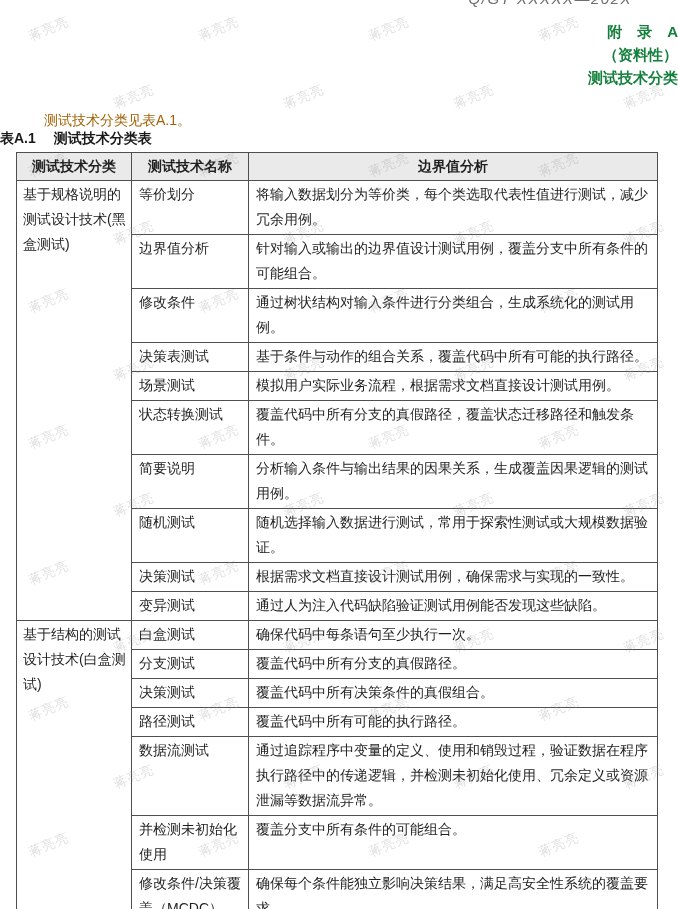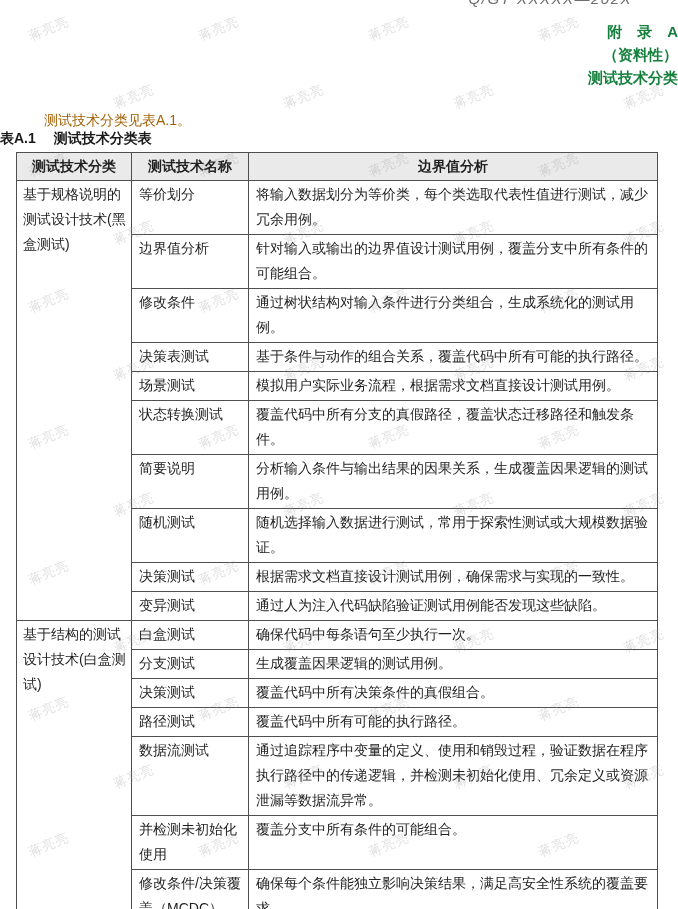--- a/index.html
+++ b/index.html
@@ -119,21 +119,21 @@
           <td>变异测试</td>
           <td>通过人为注入代码缺陷验证测试用例能否发现这些缺陷。</td>
         </tr>
         <tr>
           <td class="cat" rowspan="7">基于结构的测试设计技术(白盒测试)</td>
           <td>白盒测试</td>
           <td>确保代码中每条语句至少执行一次。</td>
         </tr>
         <tr>
           <td>分支测试</td>
-          <td>生成覆盖因果逻辑的测试用例。</td>
+          <td>覆盖代码中所有分支的真假路径。</td>
         </tr>
         <tr>
           <td>决策测试</td>
           <td>覆盖代码中所有决策条件的真假组合。</td>
         </tr>
         <tr>
           <td>路径测试</td>
           <td>覆盖代码中所有可能的执行路径。</td>
         </tr>
         <tr>

